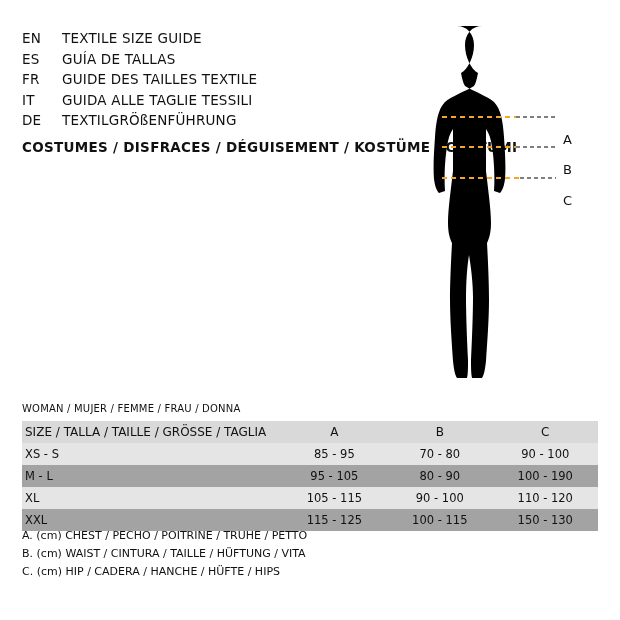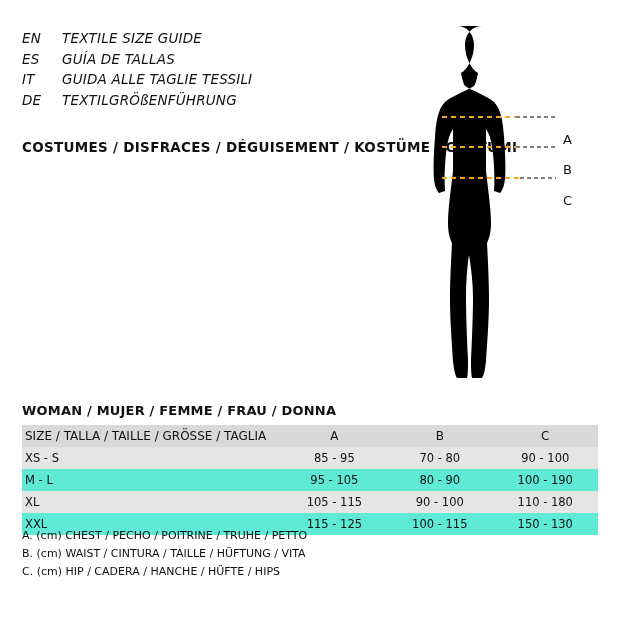--- a/index.html
+++ b/index.html
@@ -28,21 +28,20 @@
     top: 28px;
     width: 420px;
   }
   .lang-row {
     display: flex;
     align-items: baseline;
     font-size: 13.5px;
     line-height: 20.5px;
     letter-spacing: 0.2px;
     color: #111111;
-    font-style: italic;
   }
   .lang-code {
     width: 40px;
     flex: 0 0 40px;
   }
   .lang-text {
     flex: 1 1 auto;
   }
 
   .costumes-line {
@@ -76,42 +75,41 @@
   .label-c { left: 143px; top: 173px; }
 
   
   .table-wrap {
     position: absolute;
     left: 22px;
     top: 403px;
     width: 576px;
   }
   .woman-title {
-    font-size: 13px;
+    font-size: 10px;
     letter-spacing: 0.2px;
     color: #111111;
     margin-bottom: 7px;
-    font-weight: bold;
   }
   table.size-table {
     border-collapse: collapse;
     width: 576px;
     font-size: 11.5px;
     color: #111111;
   }
   table.size-table td {
     padding: 3px 0 3px 0;
     height: 16px;
   }
   .row-head td {
     background: #d9d9d9;
     font-size: 12px;
   }
   .row-alt td {
-    background: #5eead4;
+    background: #a3a3a3;
   }
   .row-plain td {
     background: #e5e5e5;
   }
   .col-size {
     width: 258px;
     padding-left: 3px !important;
   }
   .col-a, .col-b, .col-c {
     width: 106px;
@@ -134,20 +132,24 @@
 <div class="page">
 
   <div class="lang-block">
     <div class="lang-row">
       <span class="lang-code">EN</span>
       <span class="lang-text">TEXTILE SIZE GUIDE</span>
     </div>
     <div class="lang-row">
       <span class="lang-code">ES</span>
       <span class="lang-text">GUÍA DE TALLAS</span>
+    </div>
+    <div class="lang-row">
+      <span class="lang-code">FR</span>
+      <span class="lang-text">GUIDE DES TAILLES TEXTILE</span>
     </div>
     <div class="lang-row">
       <span class="lang-code">IT</span>
       <span class="lang-text">GUIDA ALLE TAGLIE TESSILI</span>
     </div>
     <div class="lang-row">
       <span class="lang-code">DE</span>
       <span class="lang-text">TEXTILGRÖßENFÜHRUNG</span>
     </div>
   </div>
@@ -197,21 +199,21 @@
         <tr class="row-alt">
           <td class="col-size">M - L</td>
           <td class="col-a">95 - 105</td>
           <td class="col-b">80 - 90</td>
           <td class="col-c">100 - 190</td>
         </tr>
         <tr class="row-plain">
           <td class="col-size">XL</td>
           <td class="col-a">105 - 115</td>
           <td class="col-b">90 - 100</td>
-          <td class="col-c">110 - 180</td>
+          <td class="col-c">110 - 120</td>
         </tr>
         <tr class="row-alt">
           <td class="col-size">XXL</td>
           <td class="col-a">115 - 125</td>
           <td class="col-b">100 - 115</td>
           <td class="col-c">150 - 130</td>
         </tr>
       </tbody>
     </table>
   </div>

